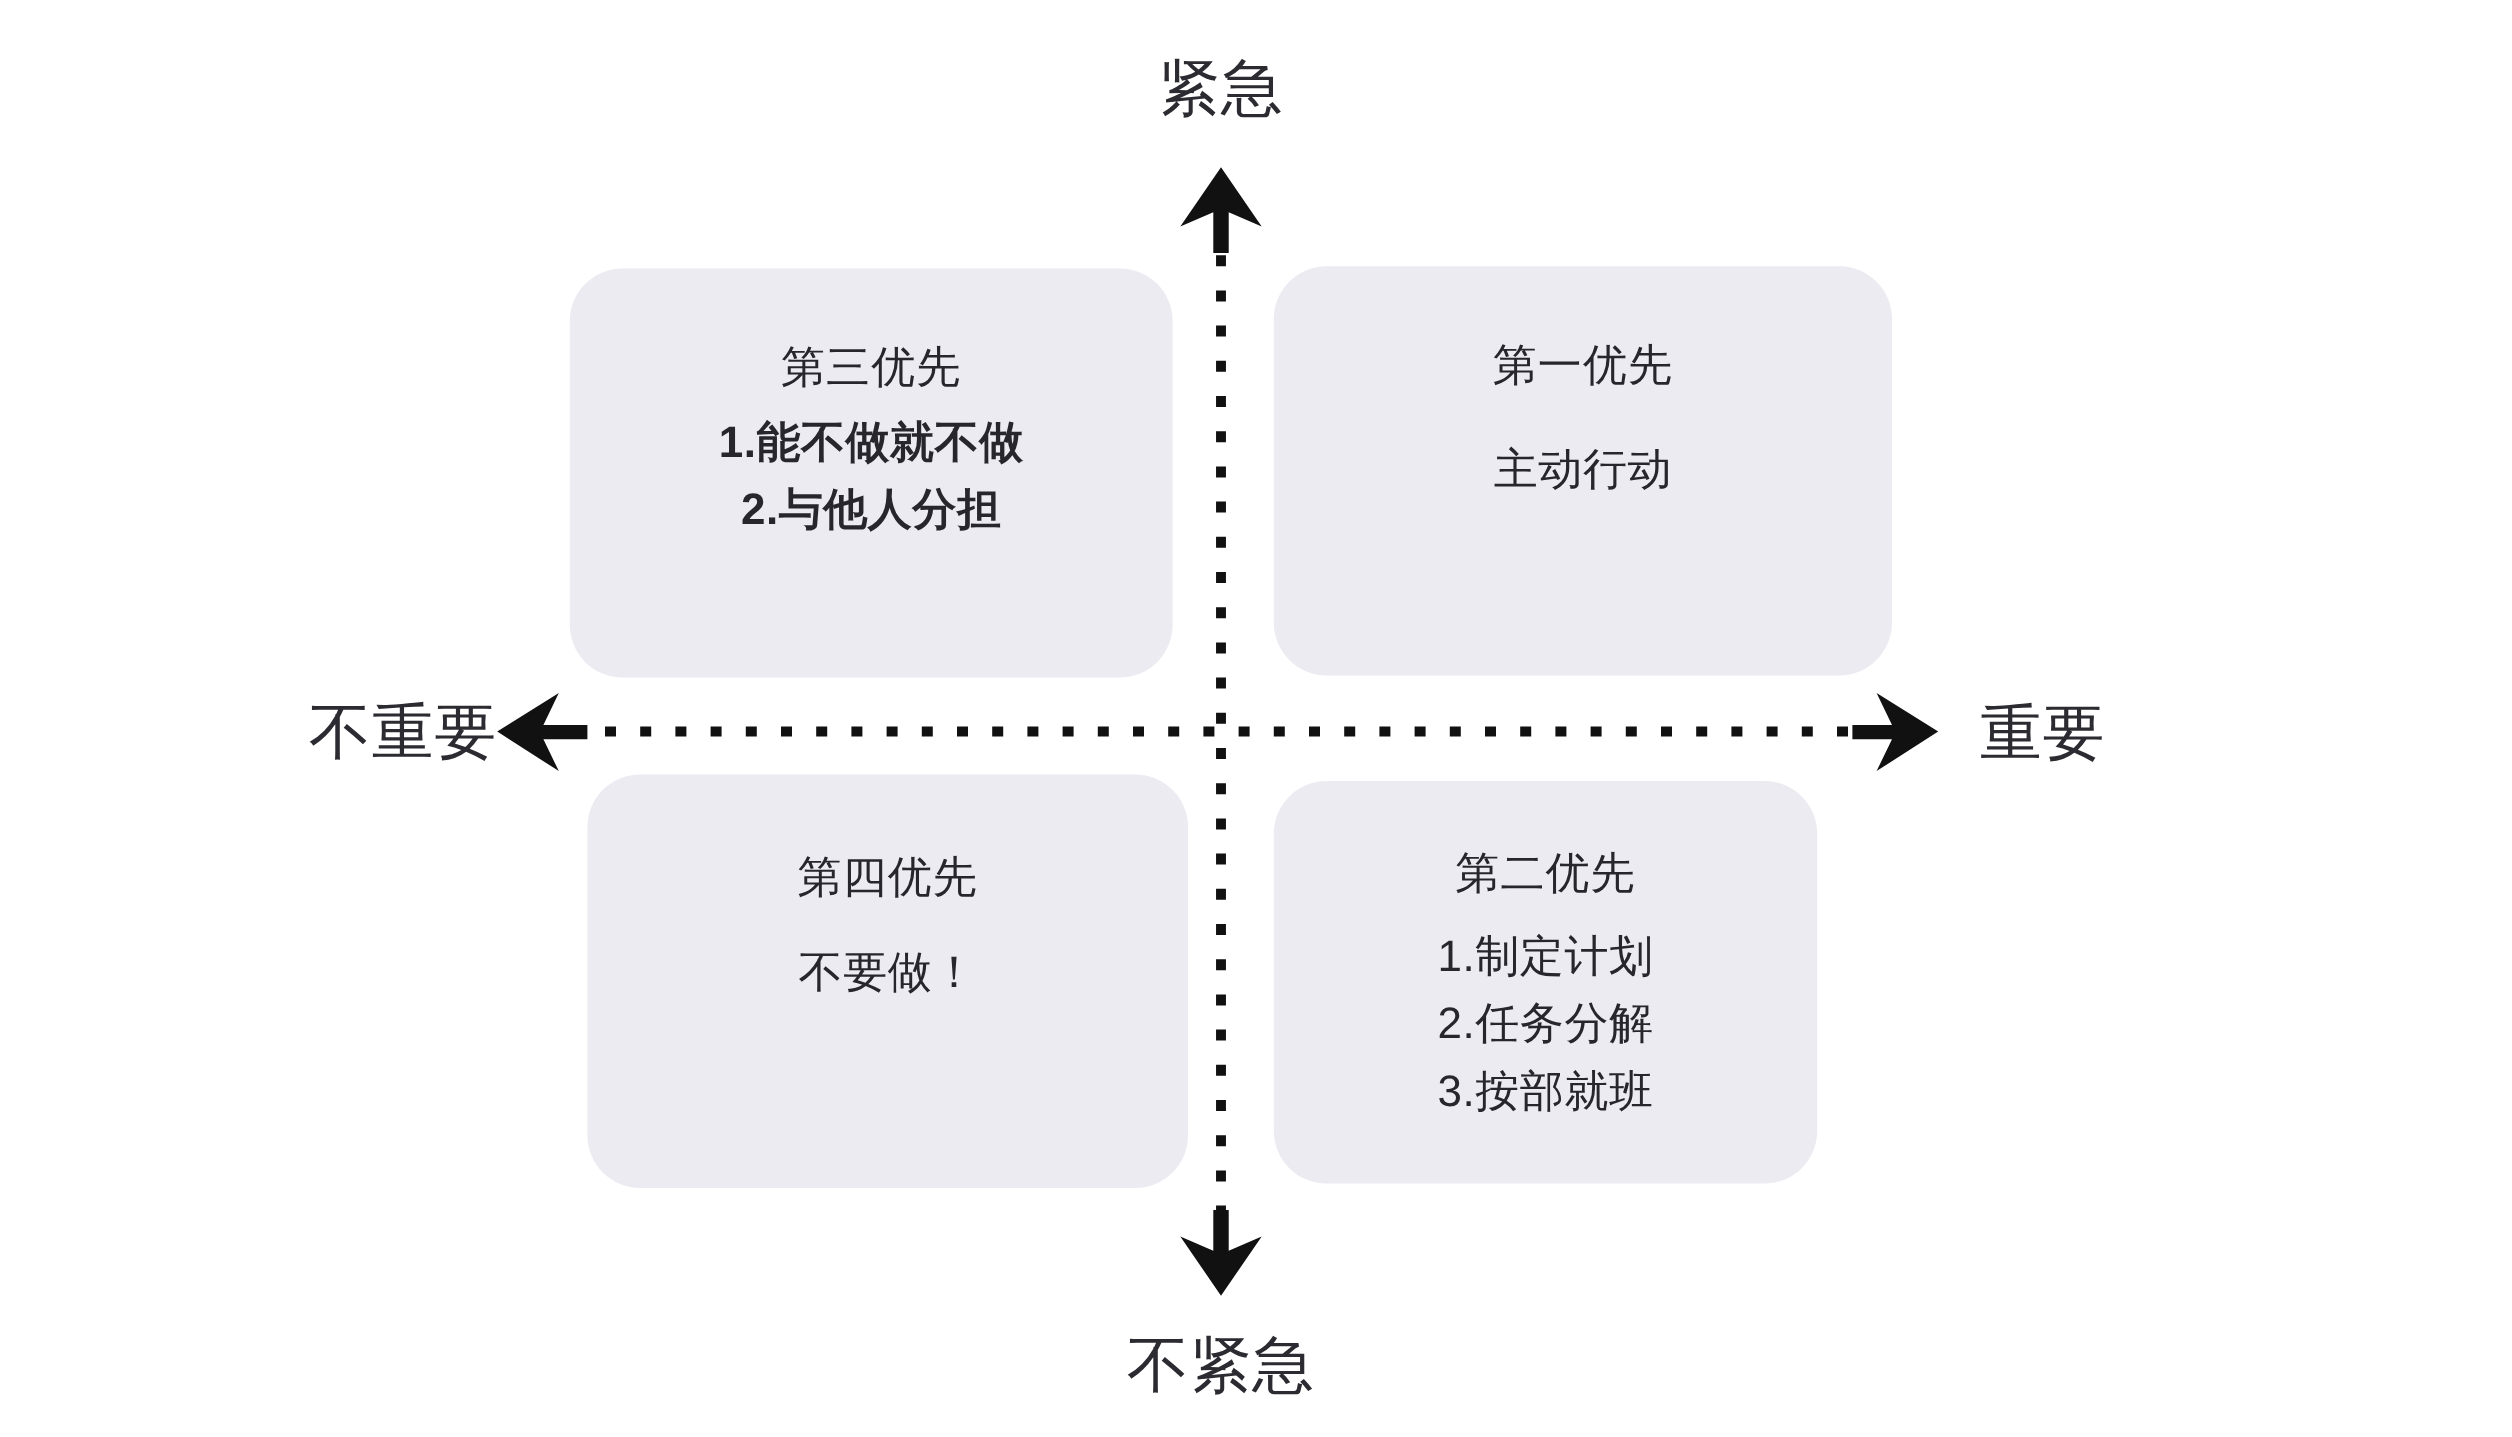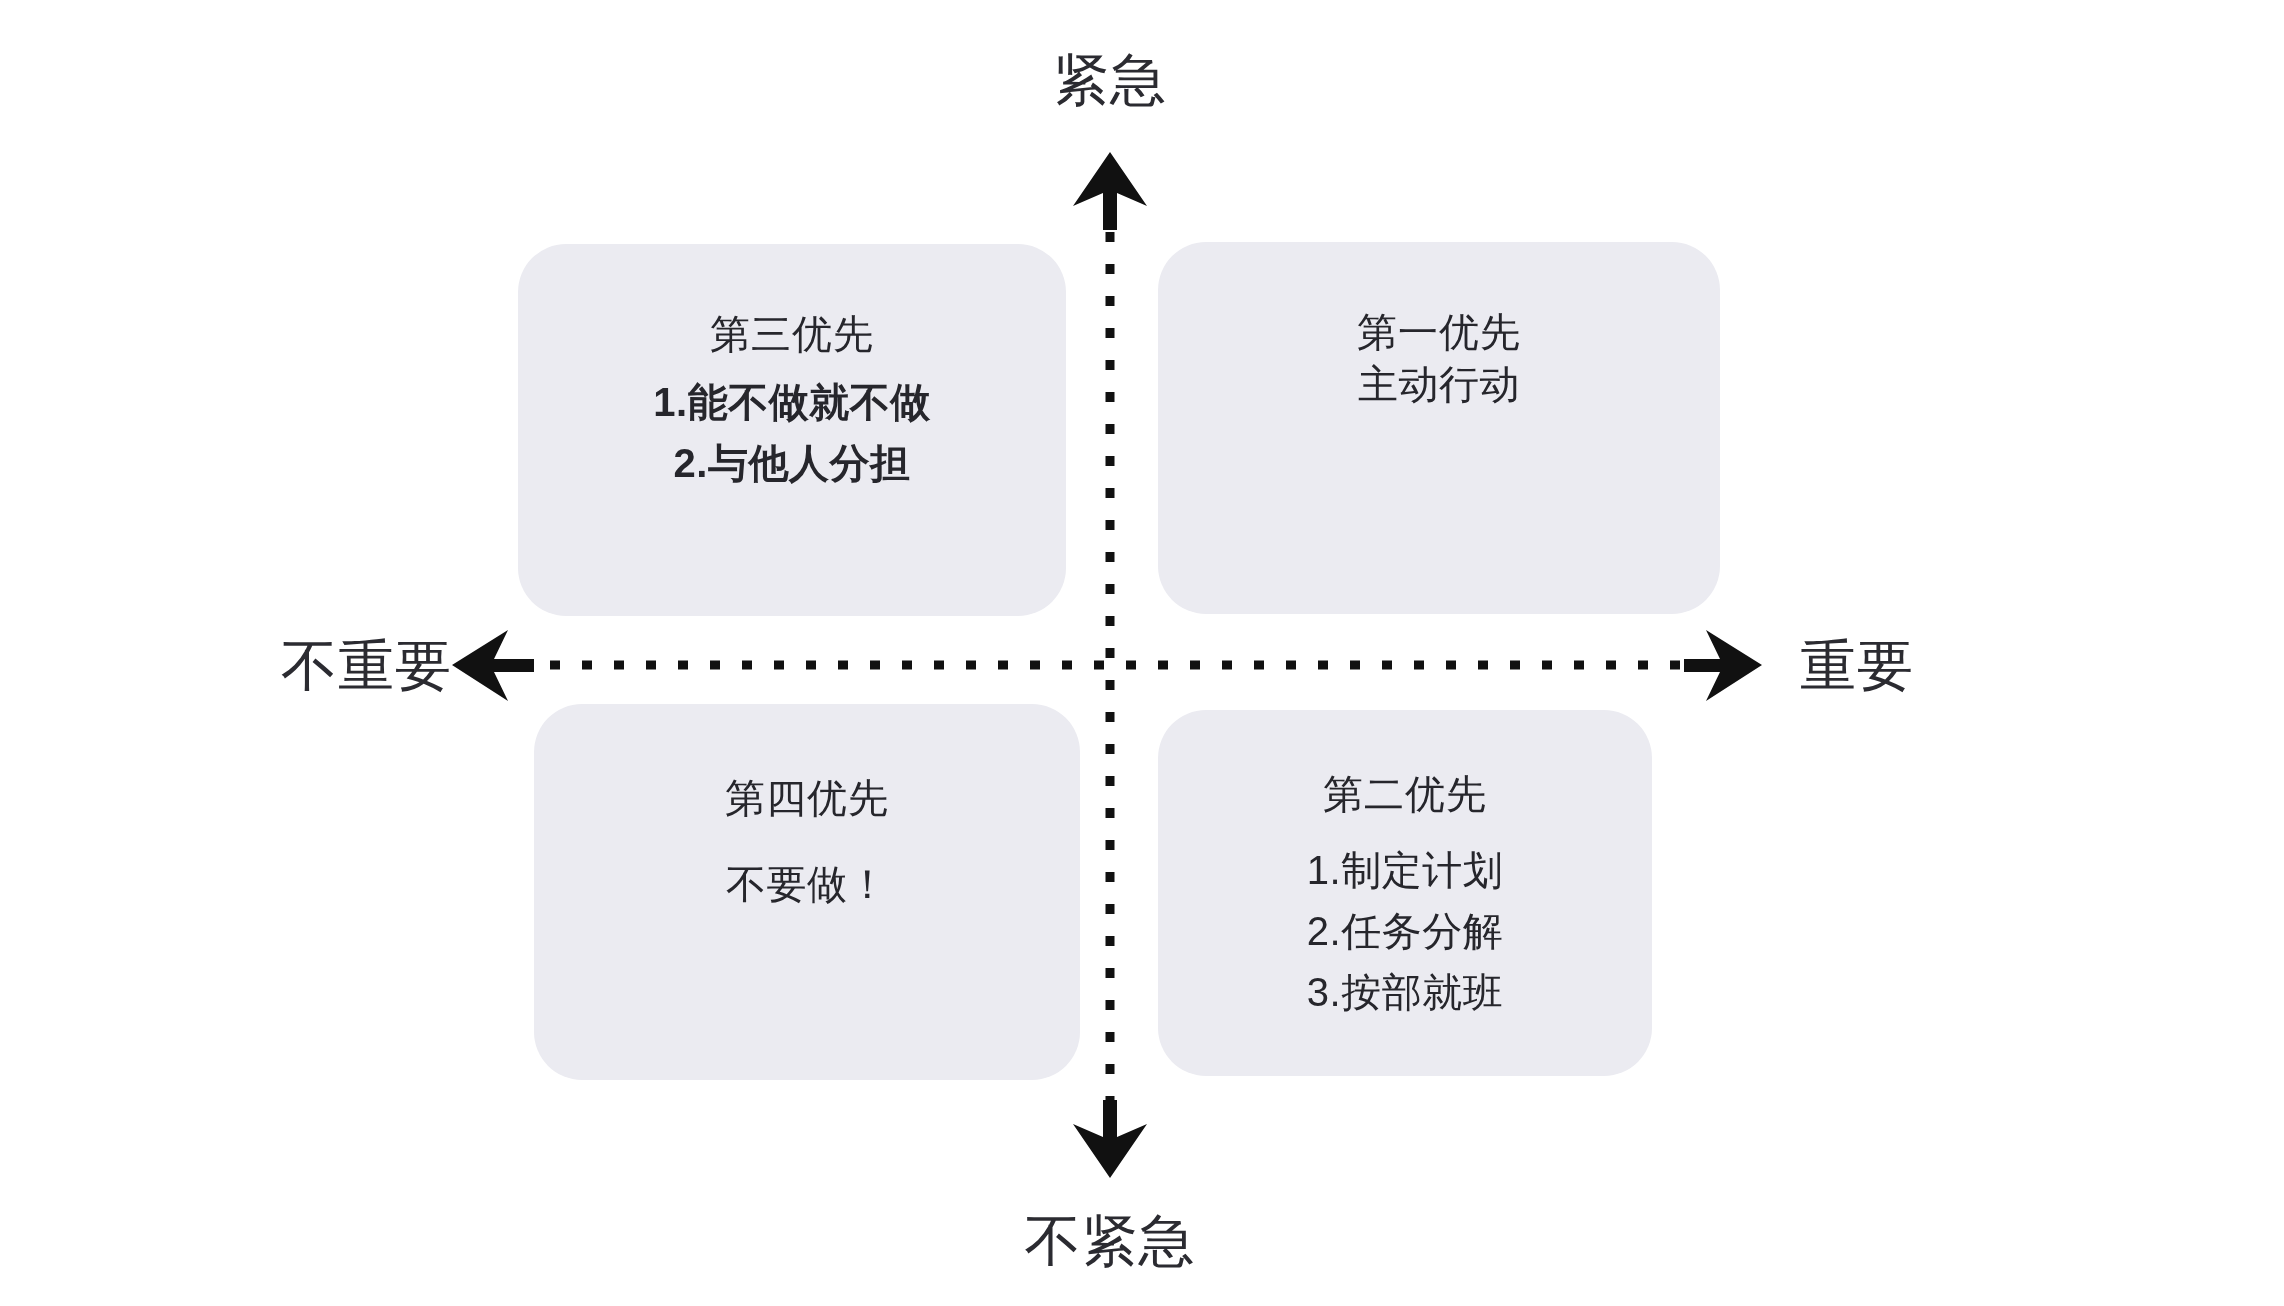--- a/index.html
+++ b/index.html
@@ -69,21 +69,21 @@
     line-height: 1.52;
     letter-spacing: 0.5px;
     white-space: nowrap;
   }
   .quad-body .line { display: block; }
 
   
   #card-q3 { left: 518px;  top: 244px; width: 548px; height: 372px; padding-top: 68px; }
   #card-q3 .quad-body { margin-top: 16px; font-weight: bold; }
 
-  #card-q1 { left: 1158px; top: 242px; width: 562px; height: 372px; padding-top: 68px; }
+  #card-q1 { left: 1158px; top: 242px; width: 562px; height: 372px; padding-top: 68px; gap: 43px; }
   #card-q1 .quad-body { }
 
   #card-q4 { left: 534px;  top: 704px; width: 546px; height: 376px; padding-top: 72px; }
   #card-q4 .quad-body { margin-top: 34px; }
 
   #card-q2 { left: 1158px; top: 710px; width: 494px; height: 366px; padding-top: 62px; }
   #card-q2 .quad-body { margin-top: 24px; }
 </style>
 </head>
 <body>

